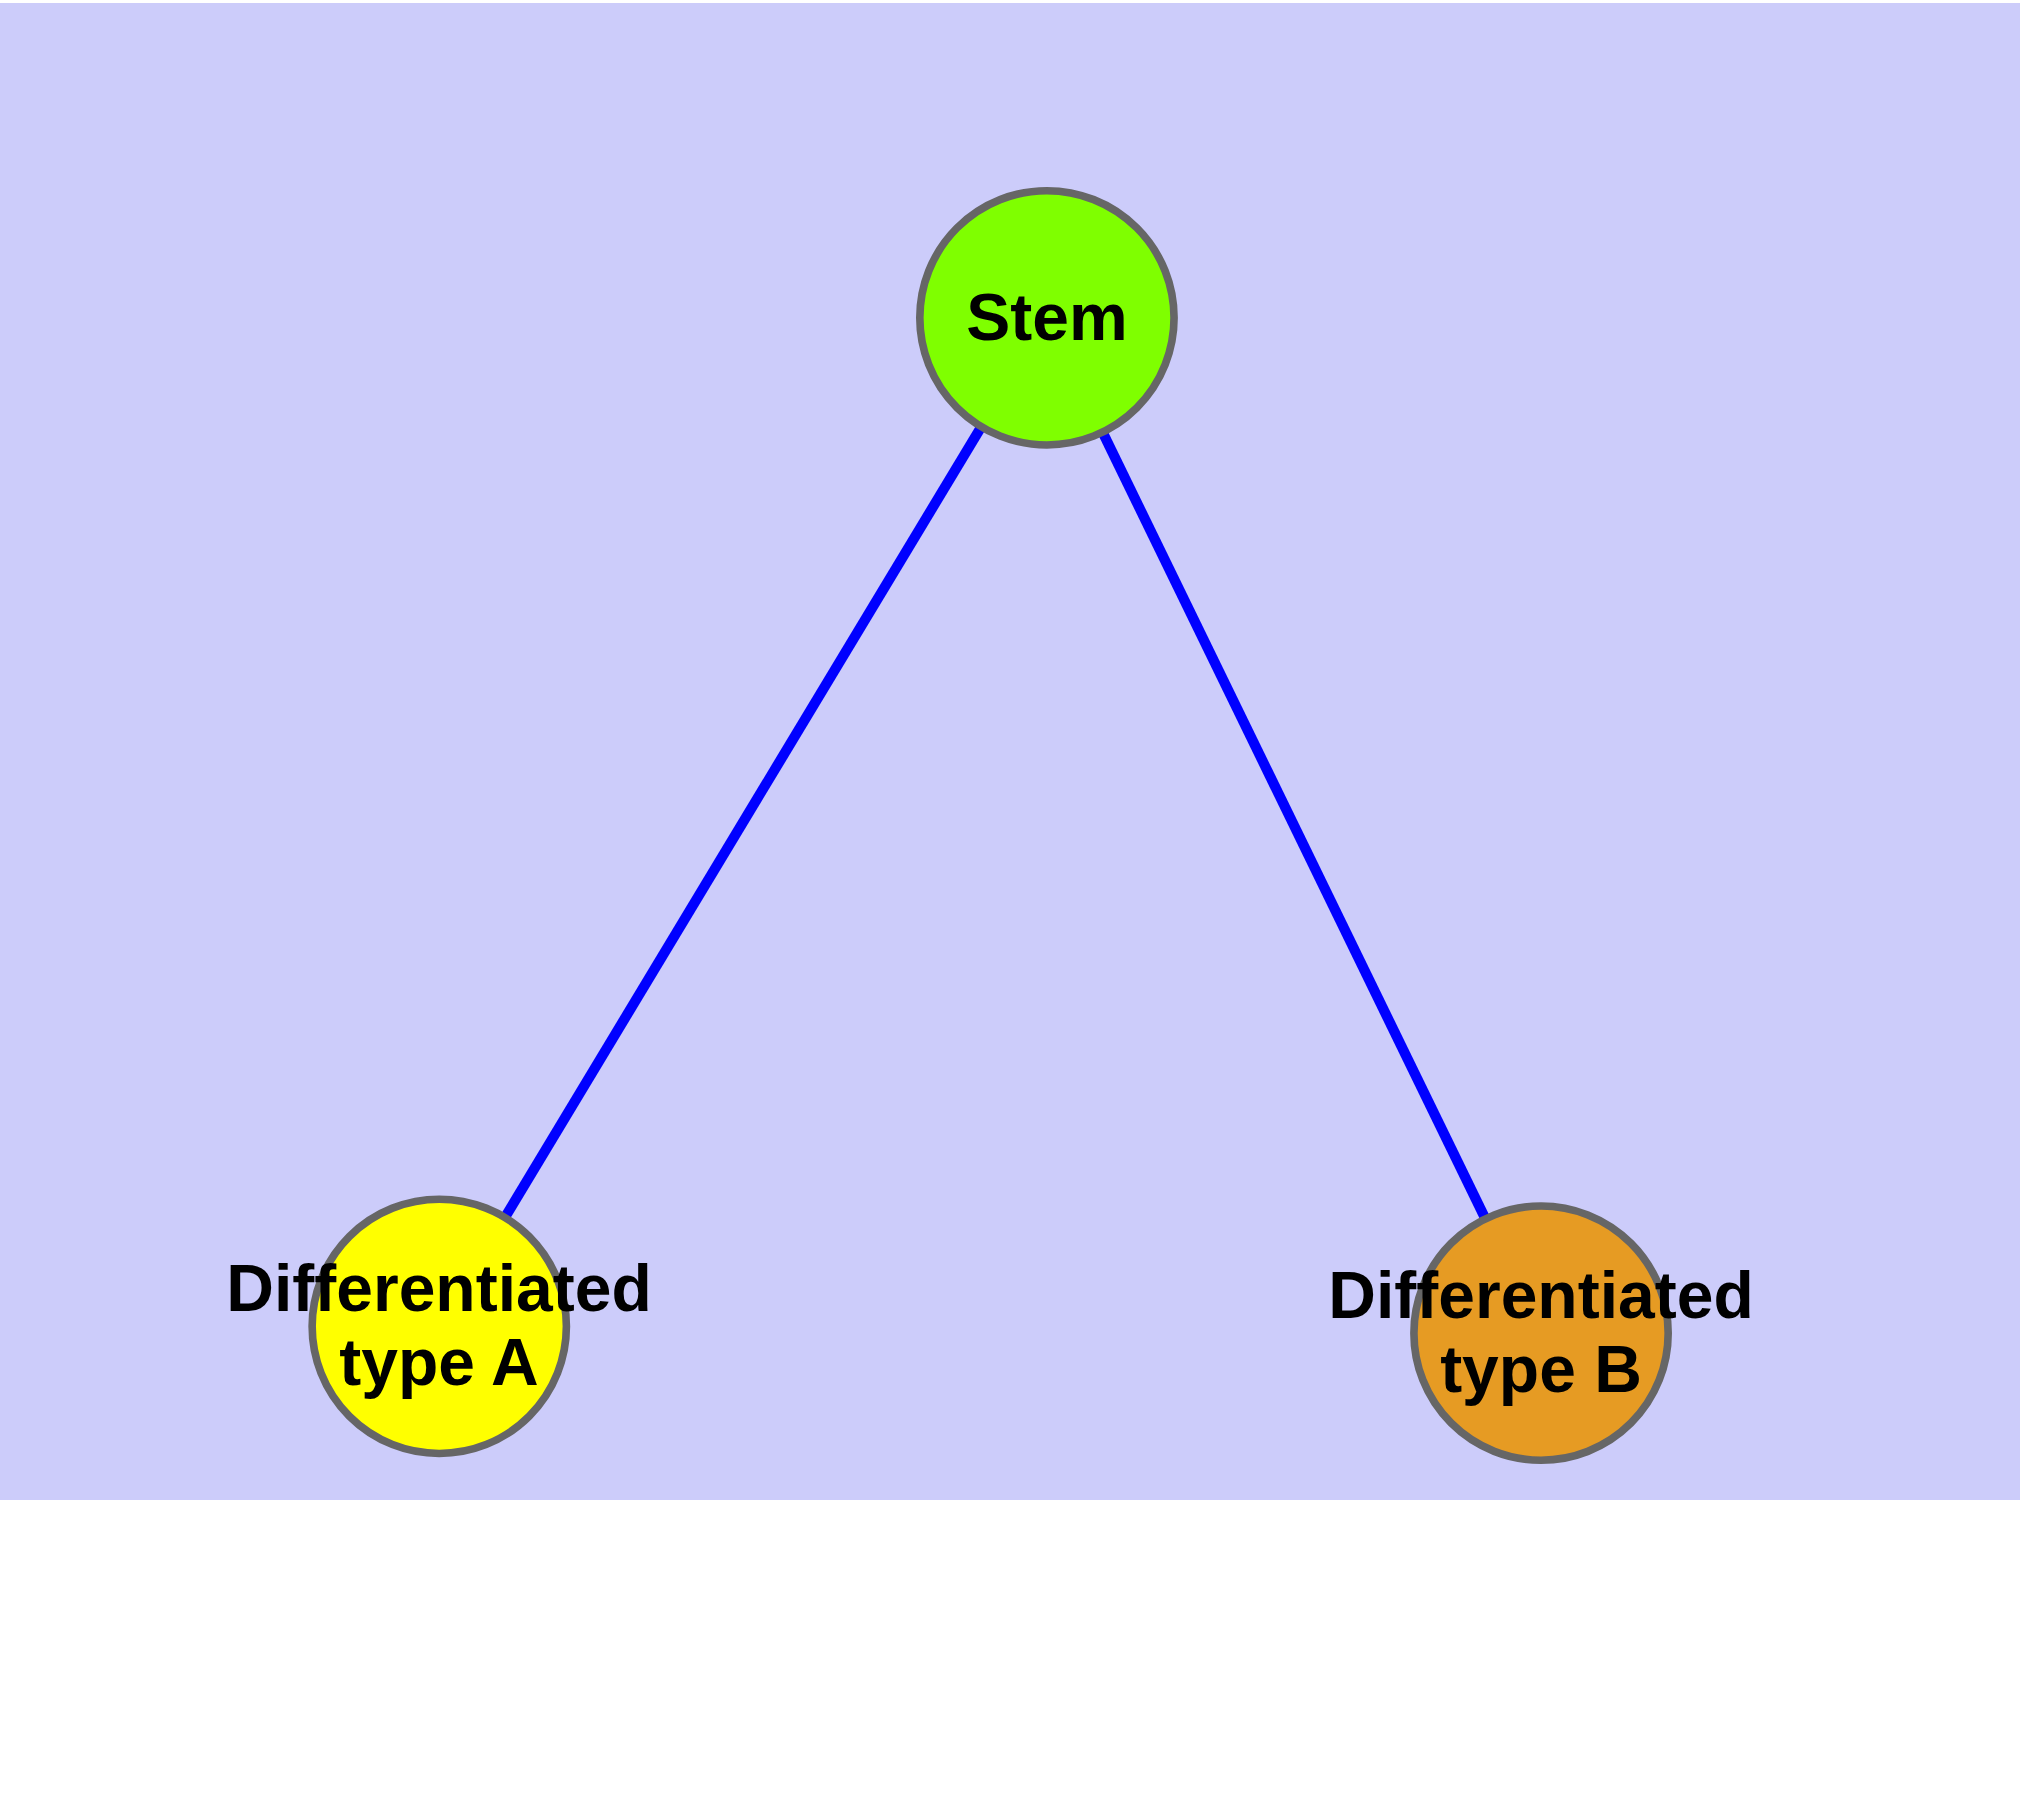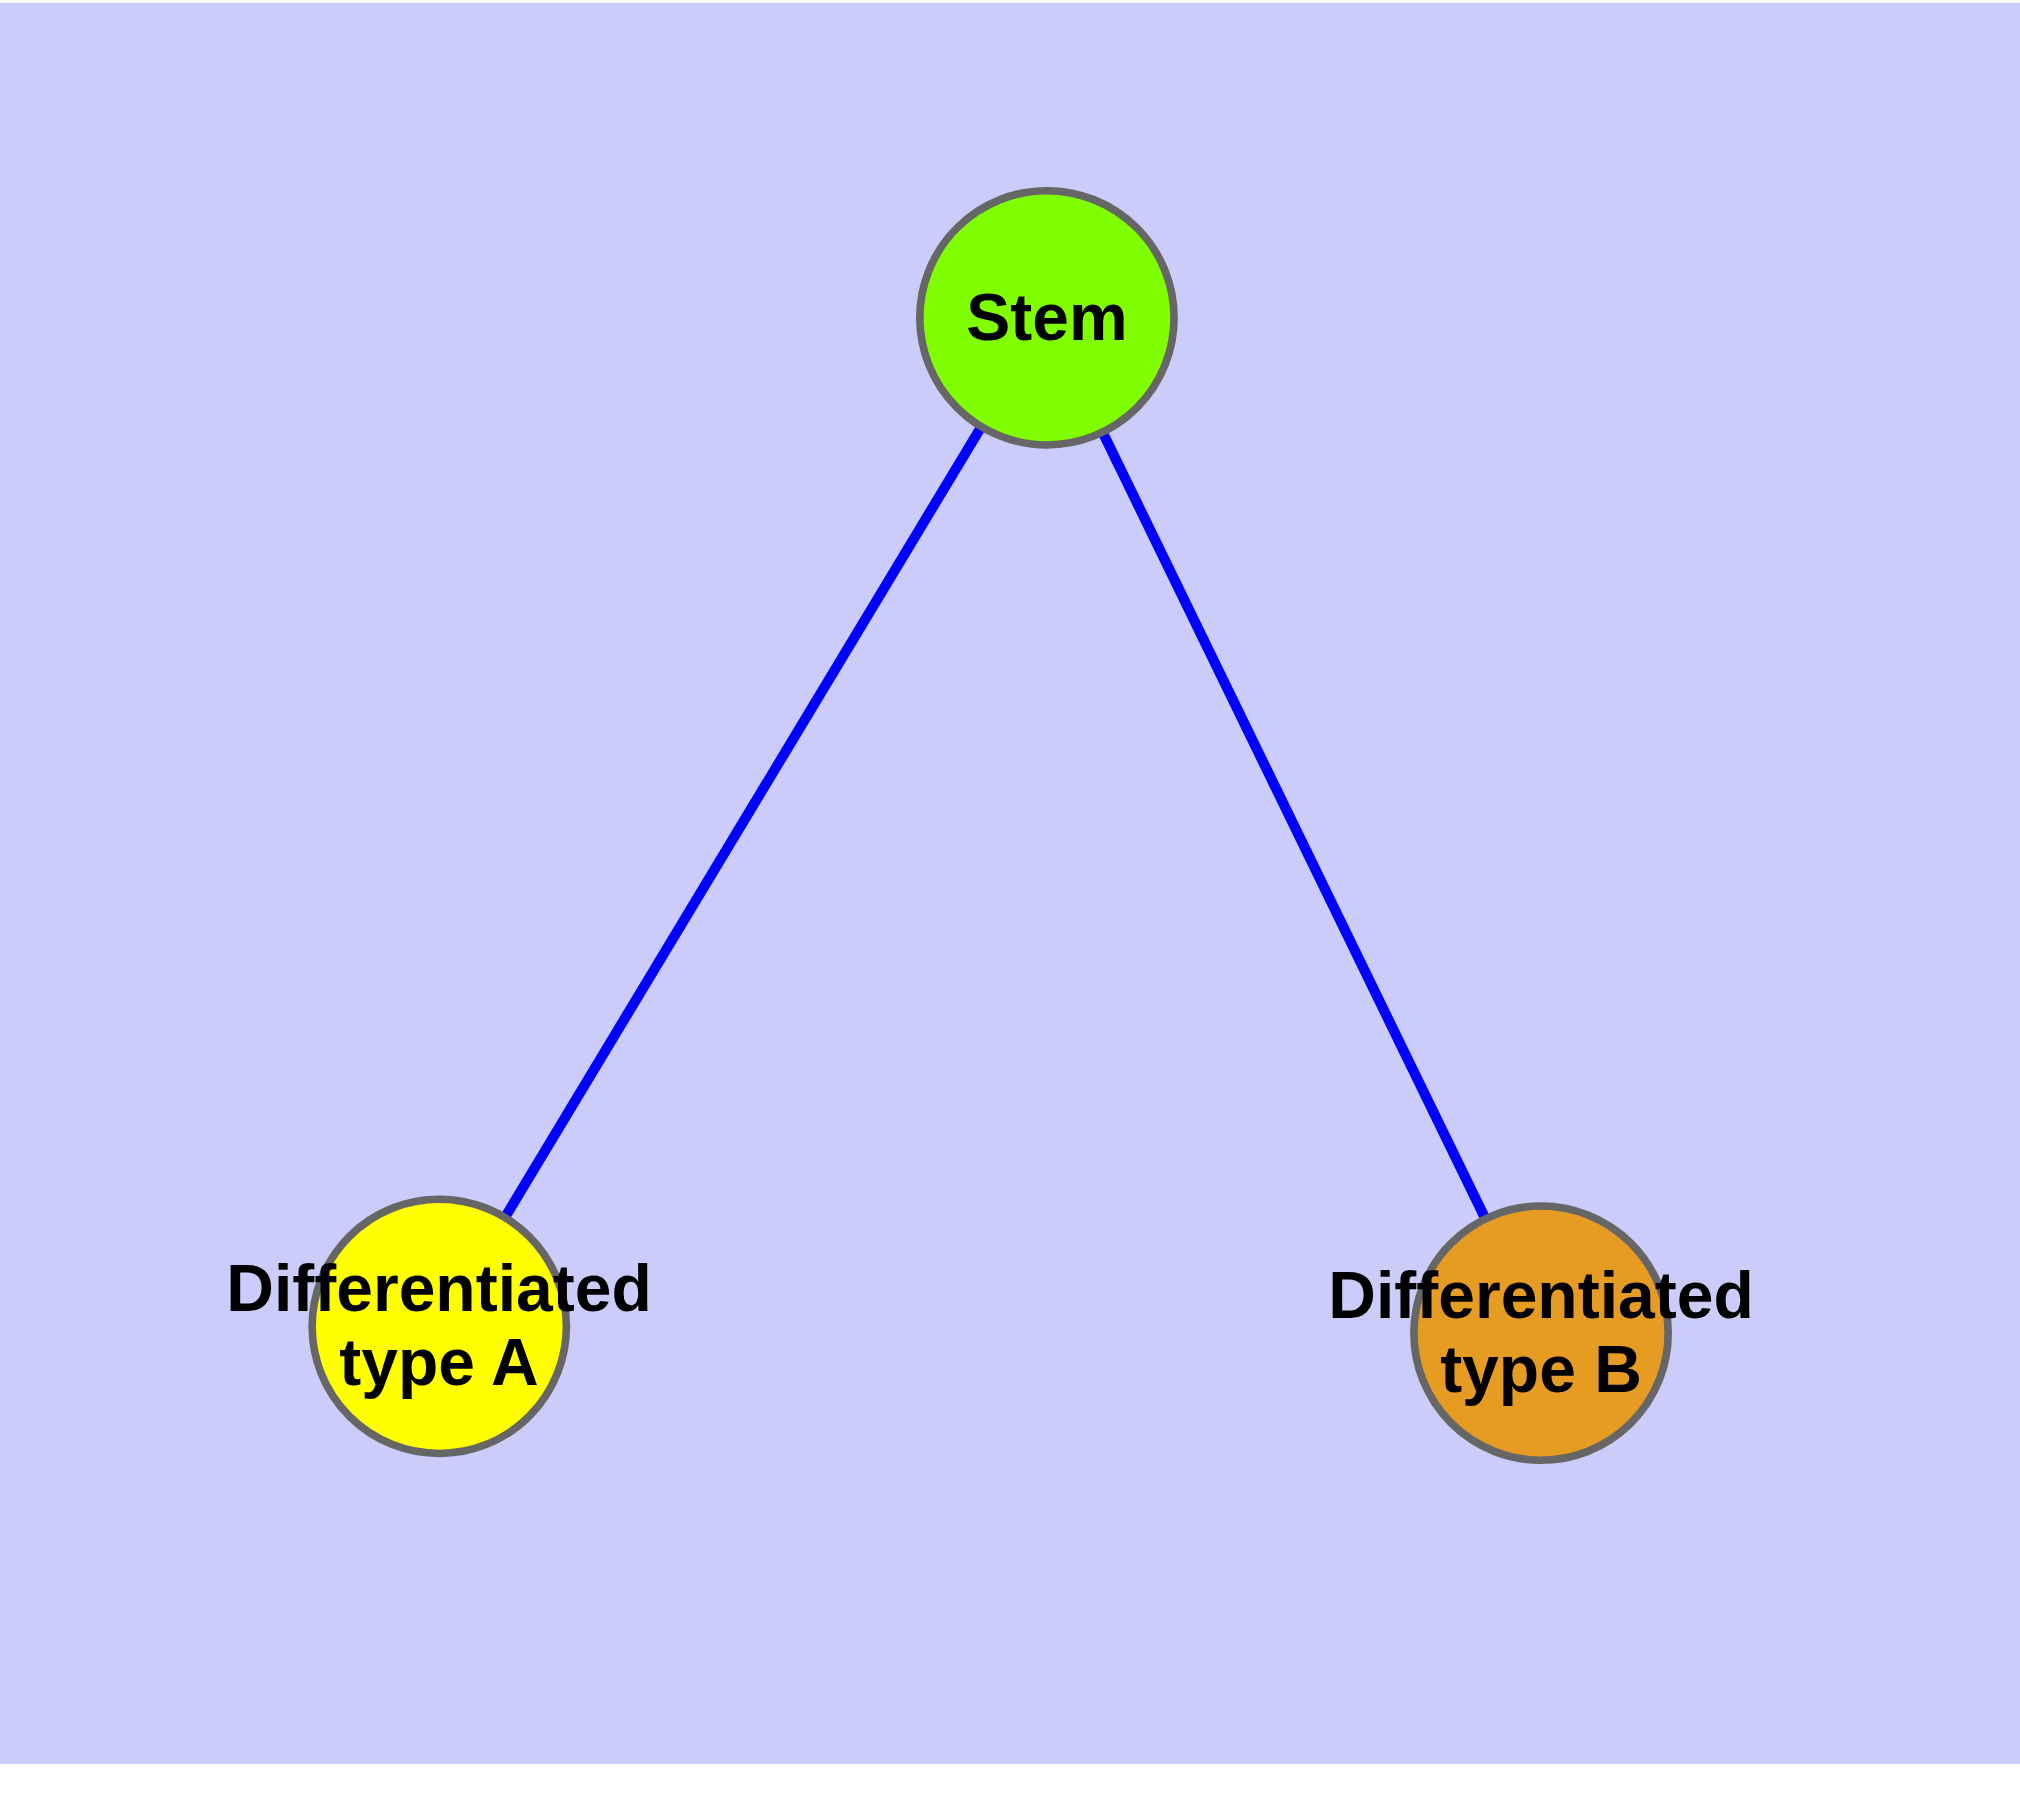--- a/index.html
+++ b/index.html
@@ -46,21 +46,21 @@
   .node-label.root {
     font-size: 66px;
   }
   .node-label.leaf {
     font-size: 66px;
   }
 </style>
 </head>
 <body>
 
-<div id="canvas" style="width: 2021px; height: 1764px; background: rgb(255, 255, 255);">
+<div id="canvas" style="width: 2021px; height: 1500px; background: rgb(255, 255, 255);">
 
   <div id="plot-bg" style="background: rgb(204, 204, 250); width: 2021px; height: 1809px;"></div>
 
   <svg id="graph-svg" viewBox="0 0 2384 2138" xmlns="http://www.w3.org/2000/svg">
     <g id="edges-group">
         <line x1="1235" y1="375" x2="518" y2="1565" stroke="#0000ff" stroke-width="12" stroke-linecap="butt"></line>
         <line x1="1235" y1="375" x2="1818" y2="1573" stroke="#0000ff" stroke-width="12" stroke-linecap="butt"></line>
       </g>
     <g id="nodes-group">
         <circle cx="1235" cy="375" r="150" fill="#7fff00" stroke="#666666" stroke-width="9"></circle>

